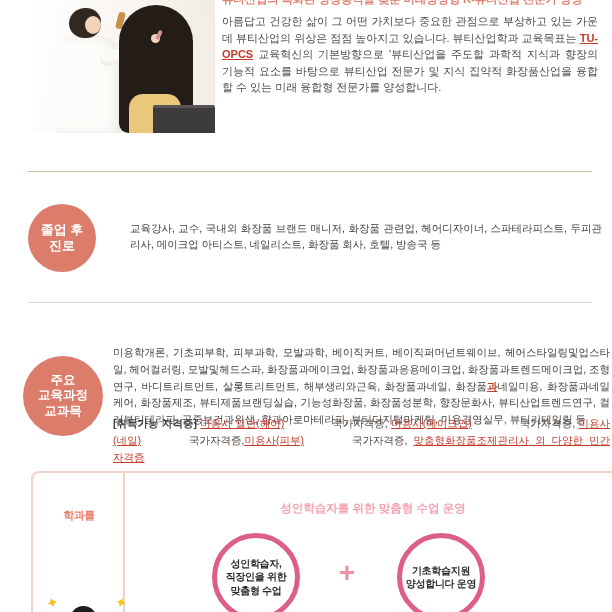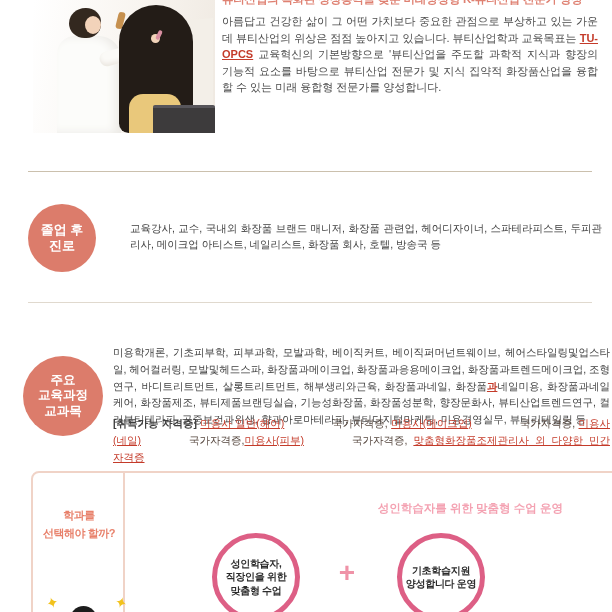--- a/index.html
+++ b/index.html
@@ -57,21 +57,21 @@
     border:2px solid var(--c-box_border,#f0d3c7);border-radius:8px;}
   #why-vdivider{left:90px;top:0;width:2px;height:220px;background:var(--c-box_border,#f0d3c7);}
   #why-question{left:0;top:34px;width:92px;text-align:center;font-weight:700;font-size:11px;
     line-height:17.5px;color:var(--c-coral_text,#e8816b);letter-spacing:-0.5px;}
   #why-question span{display:block;}
   .sparkle{font-size:15px;color:#f2c21d;line-height:1;}
   #sparkle-left{left:13px;top:122px;transform:rotate(-18deg);}
   #sparkle-right{left:82px;top:122px;transform:rotate(18deg);}
   #person-head{left:37px;top:133px;width:27px;height:27px;background:#1d1d1d;border-radius:50%;}
 
-  #panel-title{left:150px;top:28px;width:380px;text-align:right;font-size:11.5px;font-weight:700;
+  #panel-title{left:150px;top:28px;width:380px;text-align:center;font-size:11.5px;font-weight:700;
     color:var(--c-pink_title,#f4a2b2);}
   .pcircle{border-radius:50%;background:#ffffff;border:5px solid var(--c-pink_circle,#dd5f85);
     display:flex;flex-direction:column;align-items:center;justify-content:center;text-align:center;
     font-size:10px;font-weight:700;line-height:13.5px;color:#2c2c2c;letter-spacing:-0.3px;}
   #program-circle-1{left:179px;top:60px;width:78px;height:78px;}
   #program-circle-2{left:364px;top:60px;width:78px;height:78px;}
   #plus-sign{left:296px;top:82px;width:36px;height:36px;display:flex;align-items:center;justify-content:center;
     font-size:28px;font-weight:700;color:var(--c-pink_plus,#ef92a7);}
 </style>
 </head>
@@ -117,21 +117,20 @@
   </div>
   <div id="curriculum-text" class="abs"><span>미용학개론, 기초피부학, 피부과학, 모발과학, 베이직커트, 베이직퍼머넌트웨이브, 헤어스타일링및업스타일, 헤어컬러링, 모발및헤드스파, 화장품과메이크업, 화장품과응용메이크업, 화장품과트렌드메이크업, 조형연구, 바디트리트먼트, 살롱트리트먼트, 해부생리와근육, 화장품과네일, 화장품</span><span class="red-char">과</span><span>네일미용, 화장품과네일케어, 화장품제조, 뷰티제품브랜딩실습, 기능성화장품, 화장품성분학, 향장문화사, 뷰티산업트렌드연구, 컬러뷰티테라피, 공중보건과위생, 향과아로마테라피, 뷰티디지털마케팅, 미용경영실무, 뷰티리테일링 등</span></div>
 
   <div id="cert-text" class="abs"><span class="cert-label">[취득가능 자격증] </span><span class="cert-link">미용사 일반(헤어)</span><span class="cert-plain">국가자격증, </span><span class="cert-link">미용사(메이크업)</span><span class="cert-plain">국가자격증, </span><span class="cert-link">미용사(네일)</span><span class="cert-plain">국가자격증,</span><span class="cert-link">미용사(피부)</span><span class="cert-plain">국가자격증, </span><span class="cert-link">맞춤형화장품조제관리사</span><span class="cert-link"> 외 다양한 민간 자격증</span></div>
 
   <div id="why-box" class="abs">
     <div id="why-vdivider" class="abs"></div>
 
     <div id="why-question" class="abs">
       <span>학과를</span>
-      <span>선택해야 할까?</span>
     </div>
 
     <div id="sparkle-left" class="abs sparkle">✦</div>
     <div id="person-head" class="abs"></div>
     <div id="sparkle-right" class="abs sparkle">✦</div>
 
     <div id="panel-title" class="abs">성인학습자를 위한 맞춤형 수업 운영</div>
 
     <div id="program-circle-1" class="abs pcircle">
       <span>성인학습자,</span>

